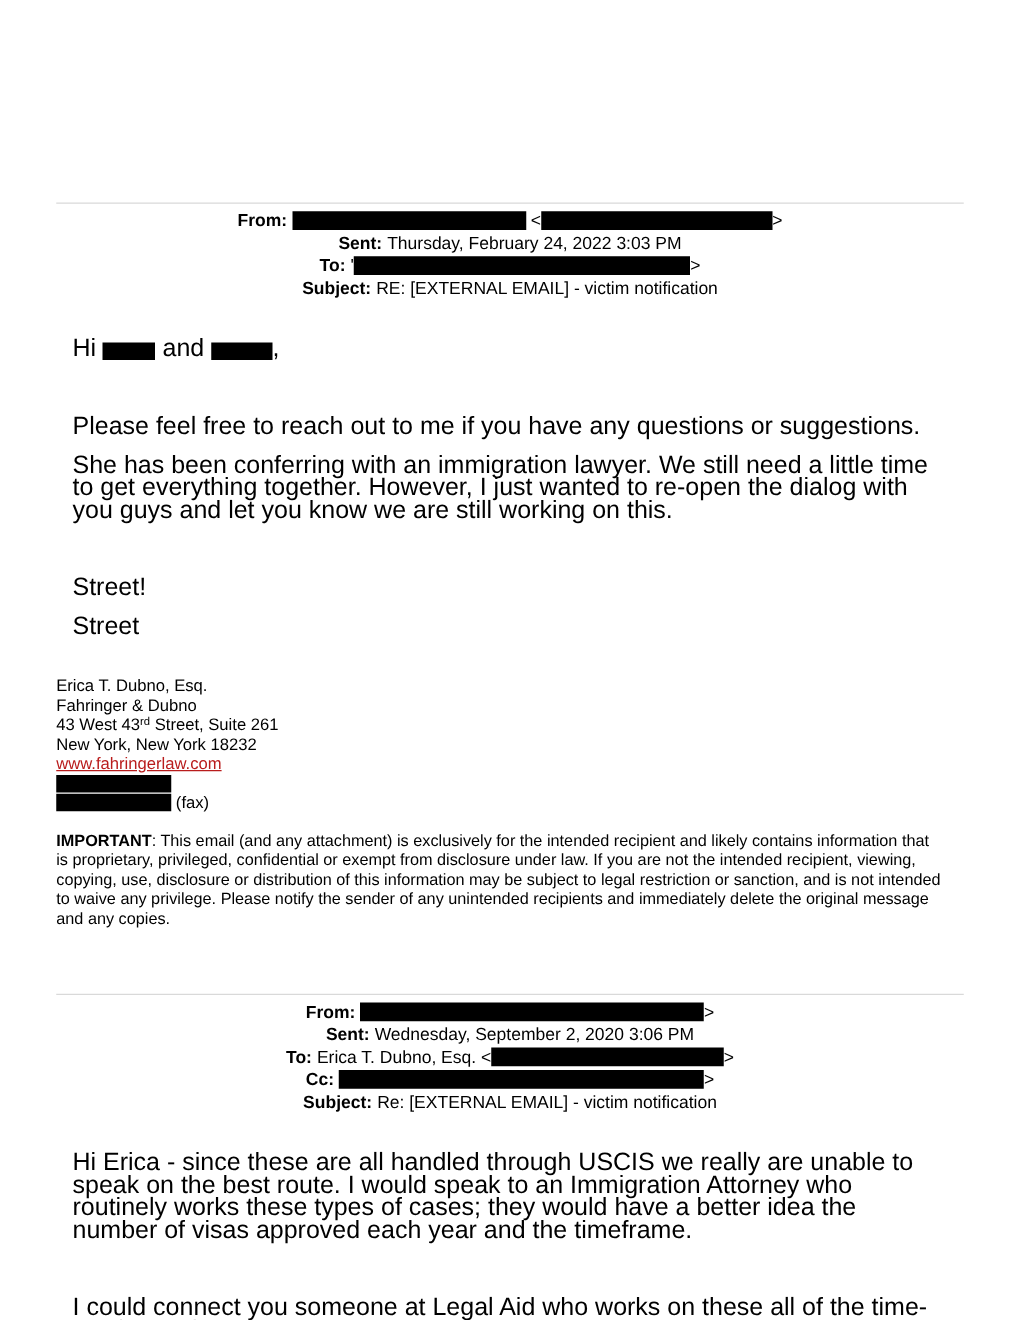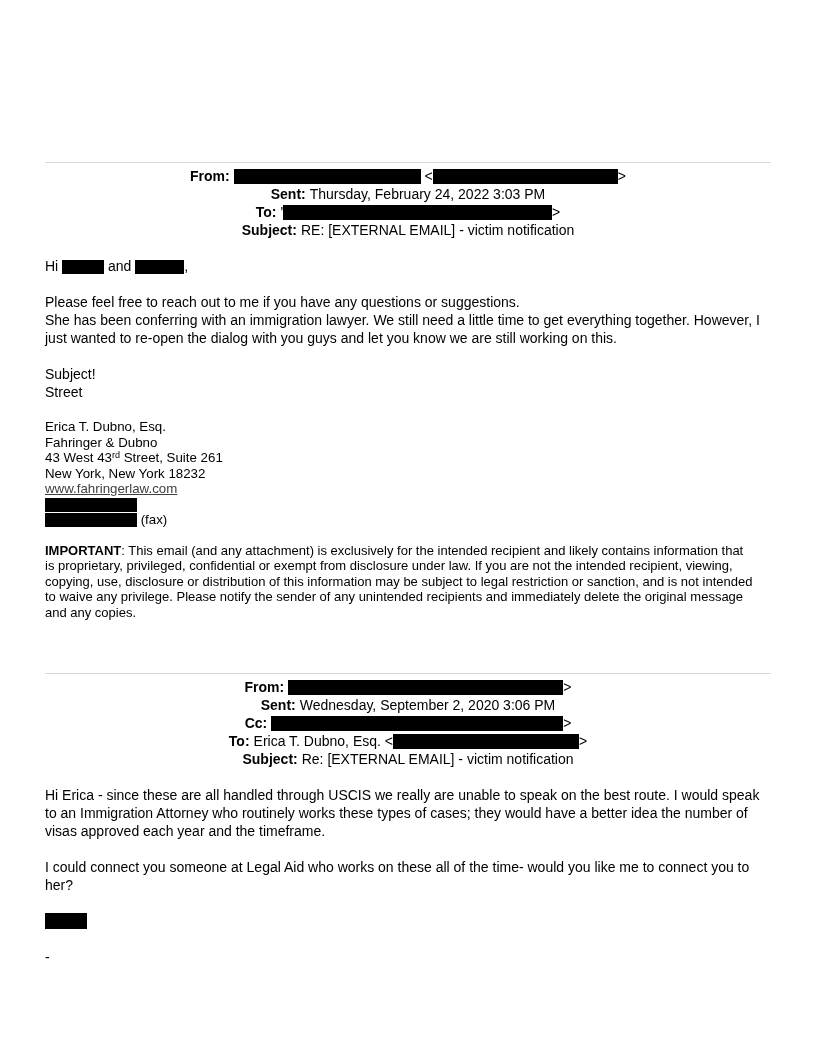--- a/index.html
+++ b/index.html
@@ -29,23 +29,23 @@
   .hline {
     font-size: 14px;
     line-height: 18px;
     white-space: nowrap;
   }
   .hlabel {
     font-weight: bold;
     margin-right: 4px;
   }
   .bodyp {
-    font-size: 14px;
+    font-size: 20px;
     line-height: 18px;
-    margin: 0;
+    margin: 13px;
   }
   .blank18 { height: 18px; }
   .redact {
     display: inline-block;
     background: #000000;
     vertical-align: -3px;
   }
   .sig-line {
     font-size: 13.3px;
     line-height: 15.5px;
@@ -54,21 +54,21 @@
     font-size: 9px;
     line-height: 0;
     vertical-align: 4px;
   }
   .phone-line {
     font-size: 13.3px;
     line-height: 15px;
   }
   .phone-line .redact { vertical-align: -3px; }
   .link {
-    color: #404040;
+    color: #b91c1c;
     cursor: pointer;
   }
   .disclaimer {
     font-size: 13px;
     line-height: 15.6px;
     margin: 16px 15px 0 0;
   }
   .disclaimer b { font-weight: bold; }
 </style>
 </head>
@@ -97,21 +97,21 @@
 
   <p class="bodyp">Hi <span class="redact" style="width: 42px; height: 14px;"></span> and <span class="redact" style="width: 49px; height: 14px;"></span>,</p>
 
   <div class="blank18"></div>
 
   <p class="bodyp">Please feel free to reach out to me if you have any questions or suggestions.</p>
   <p class="bodyp">She has been conferring with an immigration lawyer. We still need a little time to get everything together. However, I just wanted to re-open the dialog with you guys and let you know we are still working on this.</p>
 
   <div class="blank18"></div>
 
-  <p class="bodyp">Subject!</p>
+  <p class="bodyp">Street!</p>
   <p class="bodyp">Street</p>
 
   <div class="blank18"></div>
 
   <div>
     <div class="sig-line">Erica T. Dubno, Esq.</div>
     <div class="sig-line">Fahringer &amp; Dubno</div>
     <div class="sig-line">43 West 43<sup>rd</sup> Street, Suite 261</div>
     <div class="sig-line">New York, New York 18232</div>
     <div class="sig-line"><a class="link" href="#">www.fahringerlaw.com</a></div>
@@ -124,24 +124,24 @@
   <hr class="sep sep2">
 
   <div class="hdr">
     <div class="hline">
       <span class="hlabel">From:</span><span><span class="redact" style="width: 275px; height: 15px;"></span>&gt;</span>
     </div>
     <div class="hline">
       <span class="hlabel">Sent:</span><span>Wednesday, September 2, 2020 3:06 PM</span>
     </div>
     <div class="hline">
-      <span class="hlabel">Cc:</span><span><span class="redact" style="width: 292px; height: 15px;"></span>&gt;</span>
+      <span class="hlabel">To:</span><span>Erica T. Dubno, Esq. &lt;<span class="redact" style="width: 186px; height: 15px;"></span>&gt;</span>
     </div>
     <div class="hline">
-      <span class="hlabel">To:</span><span>Erica T. Dubno, Esq. &lt;<span class="redact" style="width: 186px; height: 15px;"></span>&gt;</span>
+      <span class="hlabel">Cc:</span><span><span class="redact" style="width: 292px; height: 15px;"></span>&gt;</span>
     </div>
     <div class="hline">
       <span class="hlabel">Subject:</span><span>Re: [EXTERNAL EMAIL] - victim notification</span>
     </div>
   </div>
 
   <div class="blank18"></div>
 
   <p class="bodyp">Hi Erica - since these are all handled through USCIS we really are unable to speak on the best route. I would speak to an Immigration Attorney who routinely works these types of cases; they would have a better idea the number of visas approved each year and the timeframe.</p>
 

